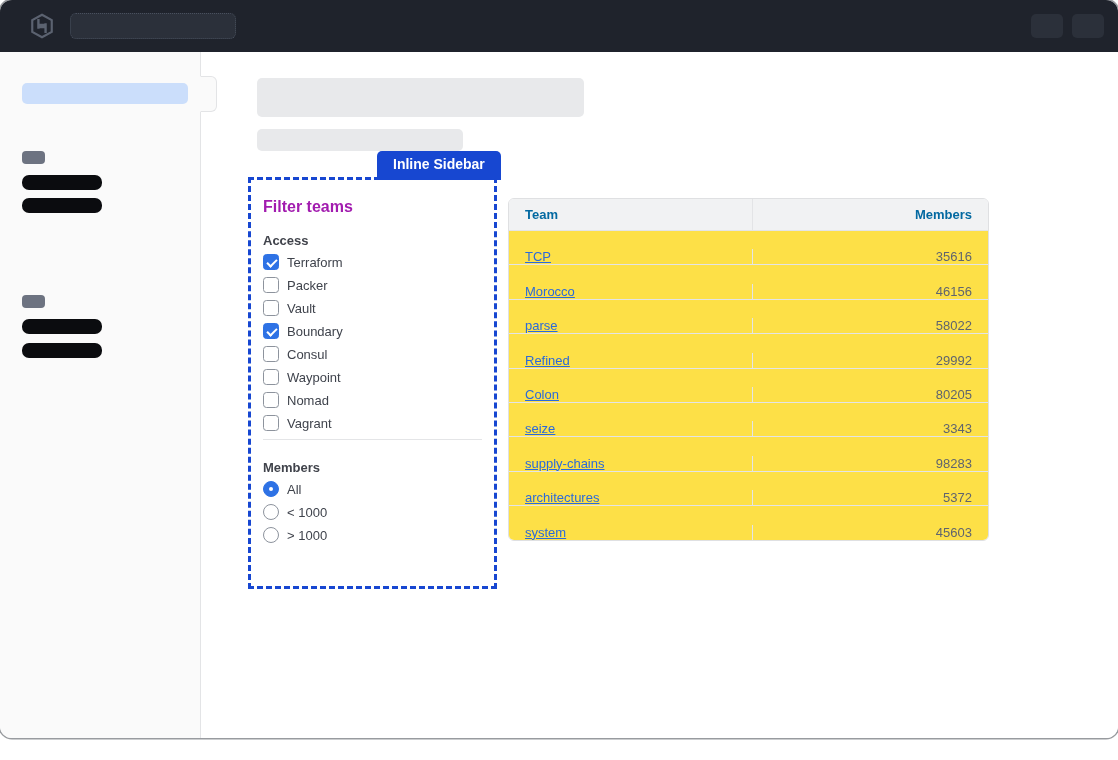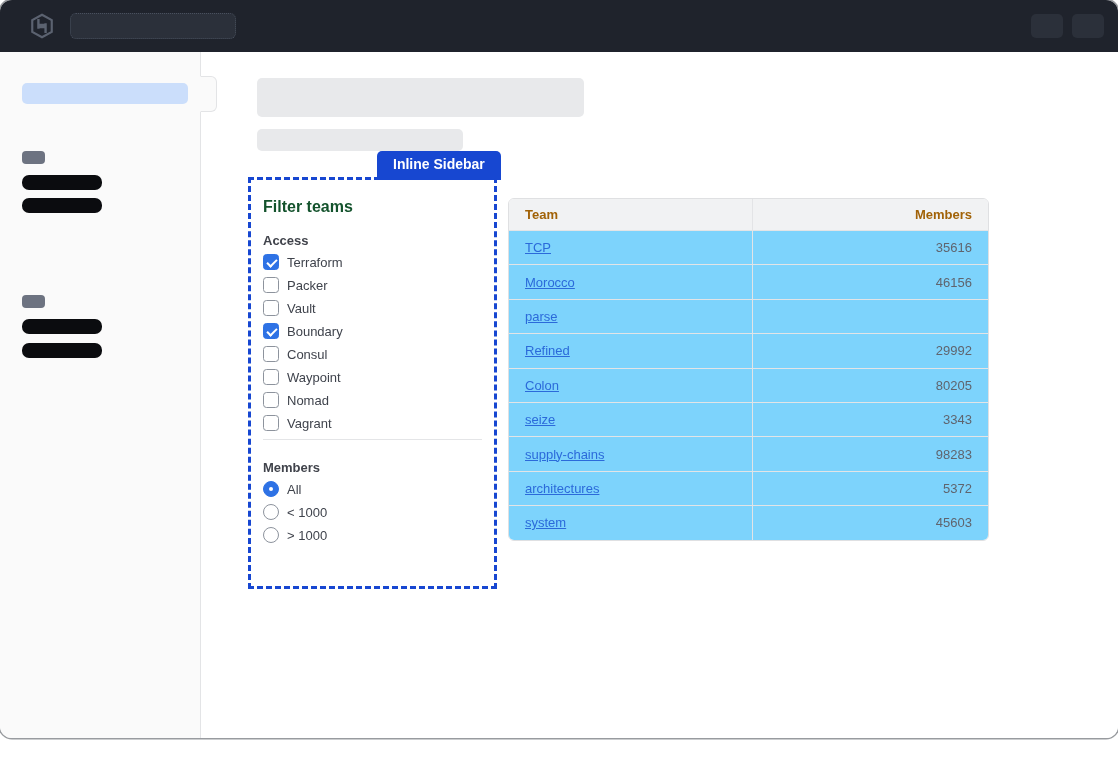--- a/index.html
+++ b/index.html
@@ -49,21 +49,21 @@
   .badge {
     position:absolute; left:176px; top:99px; height:29px; z-index:5;
     background:#1747d1; color:#ffffff; font-size:14px; font-weight:700;
     border-radius:5px 5px 0 0; padding:5px 16px 0 16px;
   }
   .dashed-panel {
     position:absolute; left:47px; top:125px; width:249px; height:412px;
     border:3px dashed #1747d1; background:#ffffff; z-index:4;
     padding:17px 12px 0 12px;
   }
-  .fp-title { font-size:16px; font-weight:700; color:#14532d; line-height:19px; margin-bottom:17px; }
+  .fp-title { font-size:16px; font-weight:700; color:#a21caf; line-height:19px; margin-bottom:17px; }
   .fp-group-label { font-size:13px; font-weight:700; color:#40434b; line-height:15px; margin-bottom:6px; }
   .opt-row { display:flex; align-items:flex-end; gap:8px; height:16px; margin-bottom:7px; cursor:pointer; }
   .opt-label { font-size:13px; color:#3f434c; }
   .checkbox {
     width:16px; height:16px; border:1px solid #8d939d; border-radius:3.5px;
     background:#ffffff; position:relative; flex:none;
   }
   .checkbox.checked { background:#2e72e5; border-color:#2e72e5; }
   .checkbox.checked::after {
     content:""; position:absolute; left:3px; top:4px; width:8px; height:4px;
@@ -78,25 +78,25 @@
     content:""; position:absolute; left:5px; top:5px; width:4px; height:4px;
     border-radius:50%; background:#ffffff;
   }
   .fp-divider { height:1px; background:#e4e5e7; margin:8px 0 20px 0; }
   
   .table {
     position:absolute; left:307px; top:146px; width:481px; z-index:2;
     border:1px solid #dfe0e2; border-radius:6px; background:#ffffff; overflow:hidden;
   }
   .t-header { display:flex; height:31px; background:#f1f2f3; }
-  .t-row { display:flex; height:34.4px; border-top:1px solid #e3e4e6; background:#7dd3fc; }
+  .t-row { display:flex; height:34.4px; border-top:1px solid #e3e4e6; background:#fde047;align-items:flex-end; }
   .c-team { width:244px; flex:none; display:flex; align-items:center; padding:0 16px;
             border-right:1px solid #e3e4e6; }
   .c-members { flex:1; display:flex; align-items:center; justify-content:flex-end; padding:0 16px; }
-  .th-text { font-size:13px; font-weight:700; color:#a16207; }
+  .th-text { font-size:13px; font-weight:700; color:#0369a1; }
   .team-link { font-size:13px; color:#2b6ada; text-decoration:underline; cursor:pointer; }
   .member-num { font-size:13px; color:#5f646e; }
 </style>
 </head>
 <body>
 
 <div class="window">
 
   <div class="topbar">
     <svg class="logo" viewBox="0 0 24 24">
@@ -203,20 +203,23 @@
             <span class="team-link">Morocco</span>
           </div>
         <div class="c-members">
             <span class="member-num">46156</span>
           </div>
       </div>
       <div class="t-row">
         <div class="c-team">
             <span class="team-link">parse</span>
           </div>
+        <div class="c-members">
+            <span class="member-num">58022</span>
+          </div>
       </div>
       <div class="t-row">
         <div class="c-team">
             <span class="team-link">Refined</span>
           </div>
         <div class="c-members">
             <span class="member-num">29992</span>
           </div>
       </div>
       <div class="t-row">

